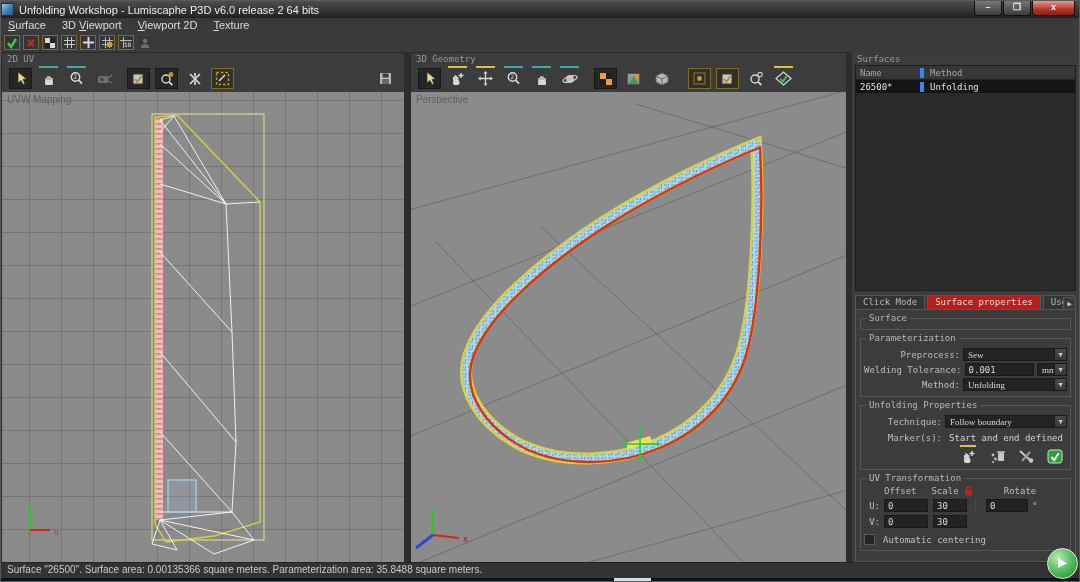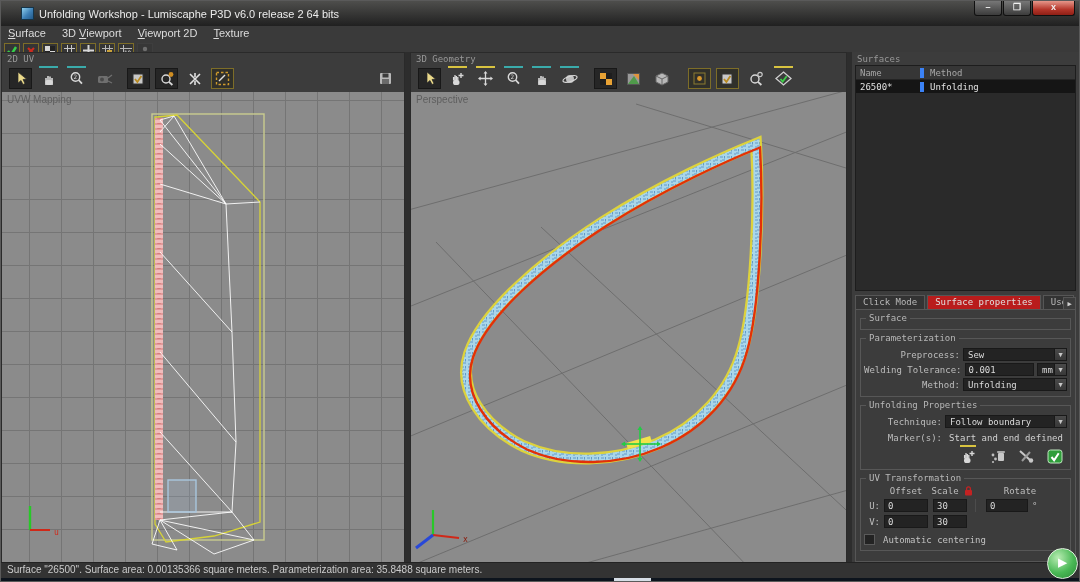--- a/index.html
+++ b/index.html
@@ -1,20 +1,20 @@
 <!DOCTYPE html>
 <html><head>
 <meta charset="utf-8">
 <style>
   html,body{margin:0;padding:0;background:#000;}
   .win{position:relative;width:1080px;height:582px;background:#3c3c3c;overflow:hidden;
        font-family:"DejaVu Sans Mono",monospace;box-sizing:border-box;border:1px solid #5a5a5a;}
   
-  .titlebar{height:25px;background:linear-gradient(#4e4e4c,#202020);display:flex;align-items:center;
-            padding-left:20px;color:#ececec;font:11px "Liberation Sans",sans-serif;}
+  .titlebar{height:17px;background:linear-gradient(#4e4e4c,#202020);display:flex;align-items:center;
+            padding-left:0;color:#ececec;font:11px "Liberation Sans",sans-serif;}
   .appicon{width:11px;height:11px;margin-right:5px;border:1px solid #15354a;
            background:linear-gradient(135deg,#8fd0ee 0%,#3d7fb5 55%,#235a8a 100%);}
   .winbtns{margin-left:auto;display:flex;gap:1px;margin-right:4px;align-self:flex-start;}
   .wbtn{width:26px;height:14px;border:1px solid #101010;border-top:none;border-radius:0 0 3px 3px;
         background:linear-gradient(#777,#3c3c3c);color:#f0f0f0;font:bold 9px "Liberation Sans",sans-serif;
         text-align:center;line-height:13px;}
   .wbtn.close{width:41px;background:linear-gradient(#e6978a,#b5362a 60%,#8f1f16);}
   
   .menubar{height:14px;display:flex;gap:16px;padding-left:7px;align-items:center;background:#3a3a3a;
            color:#dcdcdc;font:11px "Liberation Sans",sans-serif;}
@@ -62,21 +62,21 @@
   .tabarrow{position:absolute;right:0;top:2px;width:11px;height:12px;background:#3c3c3c;color:#cfcfcf;
             font-size:7px;text-align:center;line-height:12px;border:1px solid #555;}
   .tabpage{flex:1;border:1px solid #565656;margin:0 1px 2px;padding:4px 4px 2px;position:relative;background:#3c3c3c;}
   .group{border:1px solid #575757;margin:4px 0 8px;padding:7px 3px 3px;position:relative;}
   .legend{position:absolute;top:-6px;left:5px;background:#3c3c3c;padding:0 3px;color:#b8b8b8;}
   .frow{display:flex;align-items:center;margin:2px 0;gap:3px;}
   .lbl{text-align:right;color:#bdbdbd;white-space:nowrap;}
   input.fld{background:#232323;border:1px solid #191919;color:#dadada;font:9px "DejaVu Sans Mono",monospace;
             height:11px;padding:0 3px;box-sizing:content-box;}
   .dd{display:flex;background:#232323;border:1px solid #191919;height:13px;align-items:center;box-sizing:border-box;}
-  .dd .val{flex:1;padding:0 4px;color:#dadada;white-space:nowrap;overflow:hidden;}
+  .dd .val{flex:1;padding:0 4px;color:#dadada;white-space:nowrap;overflow:hidden;font-family:Liberation Serif, serif;}
   .dd .arr{width:11px;height:100%;background:linear-gradient(#4a4a4a,#383838);border-left:1px solid #191919;
            color:#c8c8c8;font-size:7px;text-align:center;line-height:12px;}
   .mkicons{display:flex;gap:9px;justify-content:flex-end;padding:2px 2px 1px;}
   .mkbtn{width:20px;height:18px;position:relative;display:flex;align-items:center;justify-content:center;}
   .uvt-h{display:flex;align-items:center;margin:0 0 2px;color:#bdbdbd;}
   .uvt-row{display:flex;align-items:center;margin:3px 0;}
   .rotcol{border-left:1px solid #4c4c4c;margin-left:8px;padding-left:10px;display:flex;align-items:center;}
   .chk{width:9px;height:9px;background:#232323;border:1px solid #5a5a5a;display:inline-block;margin-right:5px;}
   .fab{position:absolute;left:1046px;top:547px;width:29px;height:29px;border-radius:50%;z-index:6;
        background:radial-gradient(circle at 35% 30%,#b8ecb2,#49b855 55%,#2c8a38);border:1px solid #dff0dd;
@@ -549,21 +549,21 @@
                   </svg>
                 </span>
               </span>
           </div>
         </div>
 
         <div class="group">
           <span class="legend">UV Transformation</span>
           <div class="uvt-h">
             <span style="width:20px"></span>
-            <span style="width:44px;text-align:center">Offset</span>
+            <span style="width:44px;text-align:left">Offset</span>
             <span style="width:34px;text-align:center">Scale</span>
             <span style="margin-left:2px">
                 <svg width="9" height="10">
                   <rect x="1" y="4" width="7" height="5.5" rx="1" fill="#c42222"></rect>
                   <path d="M2.6,4 V2.8 a1.9,1.9 0 0 1 3.8,0 V4" stroke="#c42222" stroke-width="1.3" fill="none"></path>
                 </svg>
               </span>
             <span style="flex:1;text-align:center">Rotate</span>
           </div>
           <div class="uvt-row">

